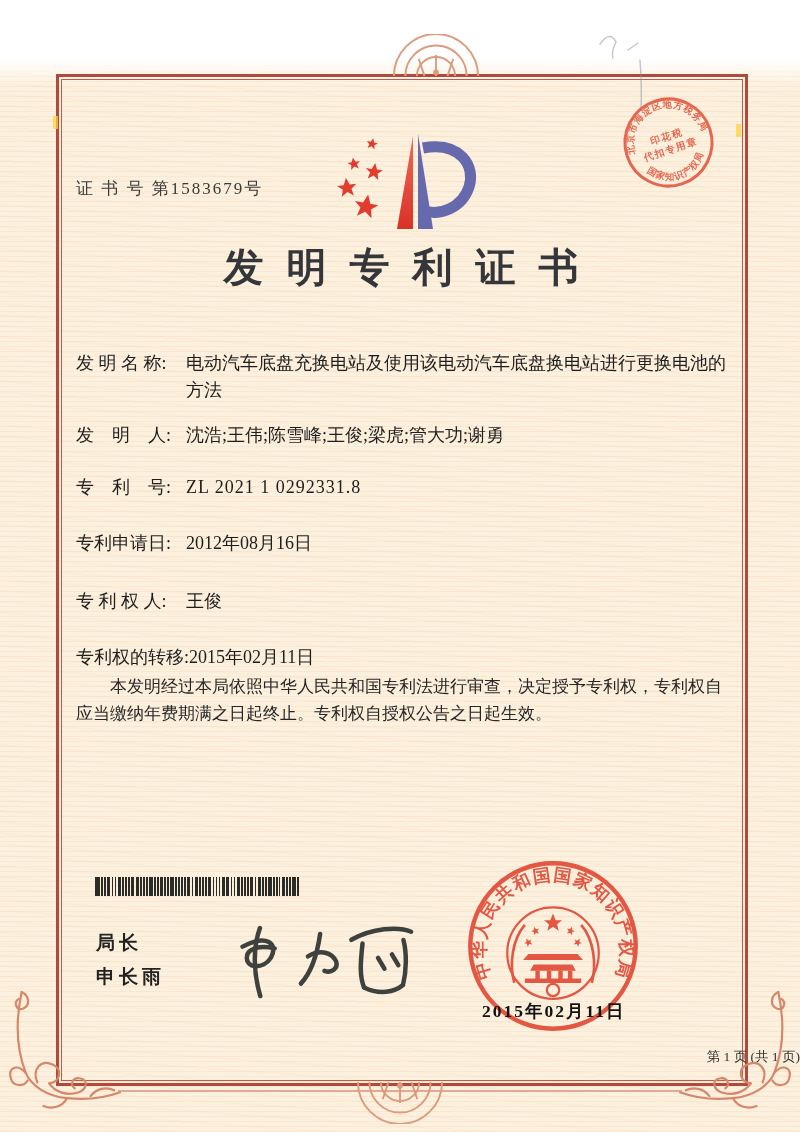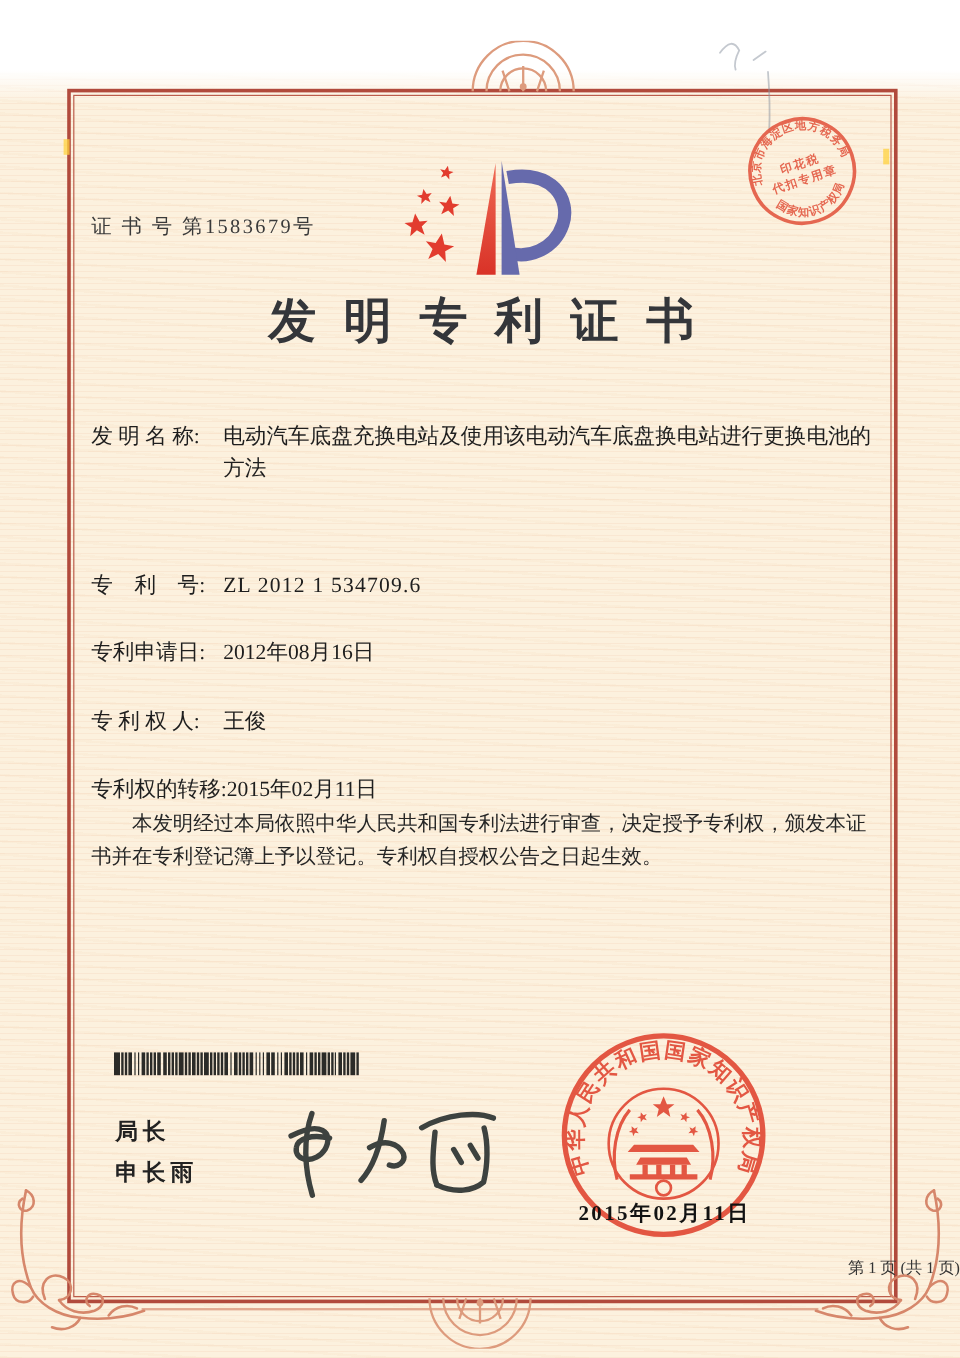--- a/index.html
+++ b/index.html
@@ -151,39 +151,43 @@
     <use href="#star-a" fill="#e23c2e" transform="translate(22,60) scale(0.85) rotate(-6)"></use>
     <use href="#star-a" fill="#e23c2e" transform="translate(41,79) scale(1.05) rotate(10)"></use>
   </svg>
 
   <div class="title">发明专利证书</div>
 
   <div class="row row-name">
     <span class="label">发 明 名 称:</span>
     <span class="value">电动汽车底盘充换电站及使用该电动汽车底盘换电站进行更换电池的方法</span>
   </div>
+  <div class="row row-inventors">
+    <span class="label">发　明　人:</span>
+    <span class="value">沈浩;王伟;陈雪峰;王俊;梁虎;管大功;谢勇</span>
+  </div>
   <div class="row row-patno">
     <span class="label">专　利　号:</span>
-    <span class="value val-patno">ZL 2012 1 534709.6</span>
+    <span class="value val-patno">ZL 2021 1 0292331.8</span>
   </div>
   <div class="row row-filing">
     <span class="label">专利申请日:</span>
     <span class="value">2012年08月16日</span>
   </div>
   <div class="row row-patentee">
     <span class="label">专 利 权 人:</span>
     <span class="value">王俊</span>
   </div>
   <div class="row row-grant">
     <span class="label">专利权的转移:</span>
     <span class="value">2015年02月11日</span>
   </div>
 
   <div class="paras">
-    <p>本发明经过本局依照中华人民共和国专利法进行审查，决定授予专利权，颁发本证书并在专利登记簿上予以登记。专利权自授权公告之日起生效。</p>
+    <p>本发明经过本局依照中华人民共和国专利法进行审查，决定授予专利权，专利权自应当缴纳年费期满之日起终止。专利权自授权公告之日起生效。</p>
   </div>
 
   <div class="barcode" id="barcode">
       <div class="bar" style="width: 4.8px; margin-right: 1.4px;"></div>
       <div class="bar" style="width: 1.6px; margin-right: 1.4px;"></div>
       <div class="bar" style="width: 1.6px; margin-right: 1.4px;"></div>
       <div class="bar" style="width: 3.2px; margin-right: 1.4px;"></div>
       <div class="bar" style="width: 1.6px; margin-right: 1.4px;"></div>
       <div class="bar" style="width: 1.6px; margin-right: 1.4px;"></div>
       <div class="bar" style="width: 3.2px; margin-right: 1.4px;"></div>

